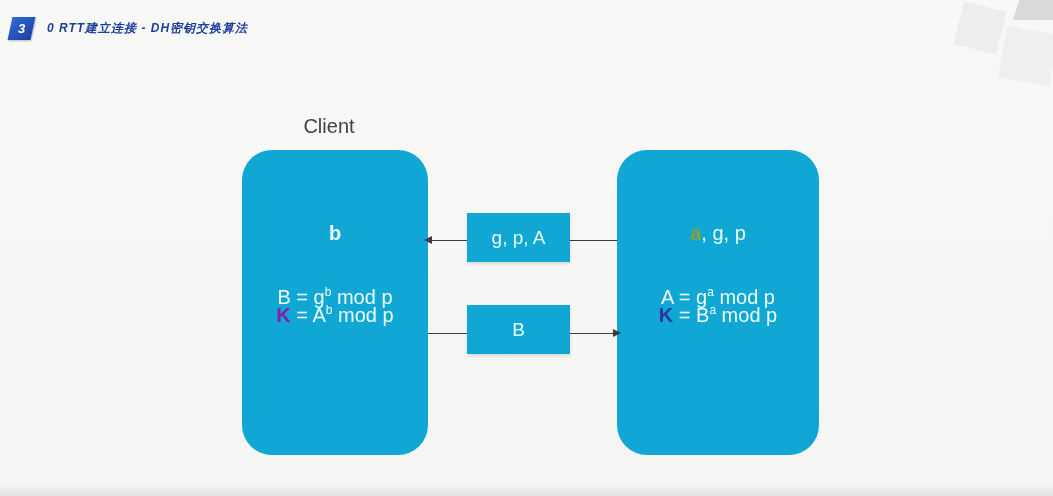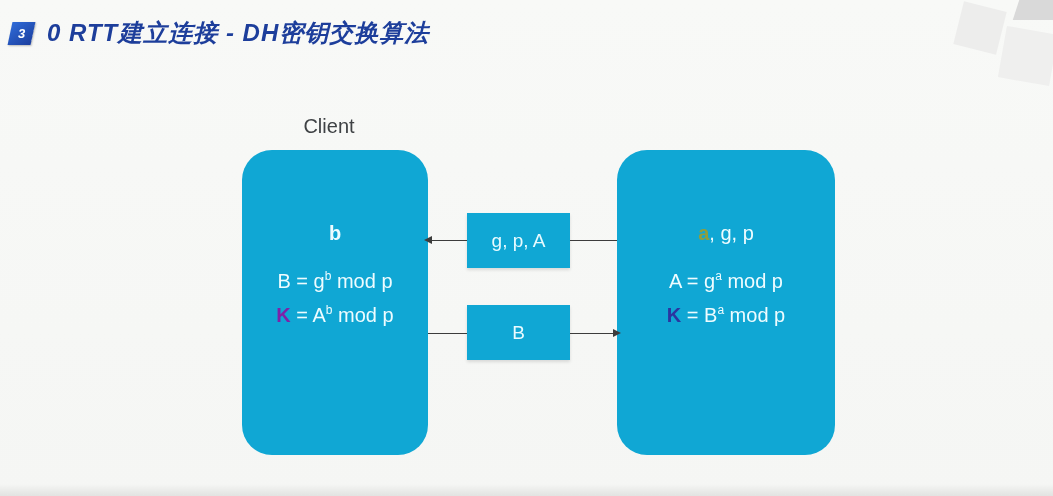--- a/index.html
+++ b/index.html
@@ -15,44 +15,44 @@
   .deco-corner{width:46px;height:20px;left:1016px;top:0;background:#d9d9d9;transform:skewX(-18deg);}
   
   .header{position:absolute;left:10px;top:17px;display:flex;align-items:center;}
   .badge{
     width:23px;height:23px;background:linear-gradient(135deg,#2f6bd8,#1c3f9e);
     transform:skewX(-12deg);display:flex;align-items:center;justify-content:center;
     box-shadow:1px 1px 2px rgba(0,0,0,0.25);
   }
   .badge span{color:#fff;font-size:13px;font-weight:bold;font-style:italic;transform:skewX(12deg);}
   .title{
-    margin:0 0 0 14px;font-size:24px;font-weight:bold;font-style:italic;
+    margin:0 0 0 14px;font-size:12px;font-weight:bold;font-style:italic;
     color:#1d3e9b;letter-spacing:1px;
   }
   
   .node-label{position:absolute;width:186px;text-align:center;font-size:20px;color:#3f4245;top:115px;}
   .client-label{left:236px;}
   .server-label{left:612px;}
   
   .node{
     position:absolute;top:150px;height:305px;background:#10a7d4;border-radius:30px;
   }
   .client-node{left:242px;width:186px;}
-  .server-node{left:617px;width:202px;padding-left:16px;}
+  .server-node{left:617px;width:202px;}
   .node .line{position:absolute;left:0;width:100%;text-align:center;color:#eefcff;font-size:20px;}
   .node .line-secret{top:72px;}
-  .node .line-f1{top:120px;}
+  .node .line-f1{top:136px;}
   .node .line-f2{top:154px;}
   .secret{color:#8f9e3c;font-weight:bold;}
   .k-client{color:#7e22a8;font-weight:bold;}
   .k-server{color:#2b35a0;font-weight:bold;}
   sup{font-size:12px;line-height:0;}
   
   .msg-box{
-    position:absolute;left:467px;width:103px;height:55px;background:#10a7d4;
+    position:absolute;left:467px;width:103px;height:49px;background:#10a7d4;
     display:flex;align-items:center;justify-content:center;color:#e9fbff;font-size:19px;
     box-shadow:0 2px 3px rgba(0,0,0,0.12);
   }
   .msg1{top:213px;}
   .msg2{top:305px;}
   
   .hline{position:absolute;height:1px;background:#3c3c3c;}
   .seg1a{left:430px;top:240px;width:37px;}
   .seg1b{left:570px;top:240px;width:47px;}
   .seg2a{left:428px;top:333px;width:39px;}

